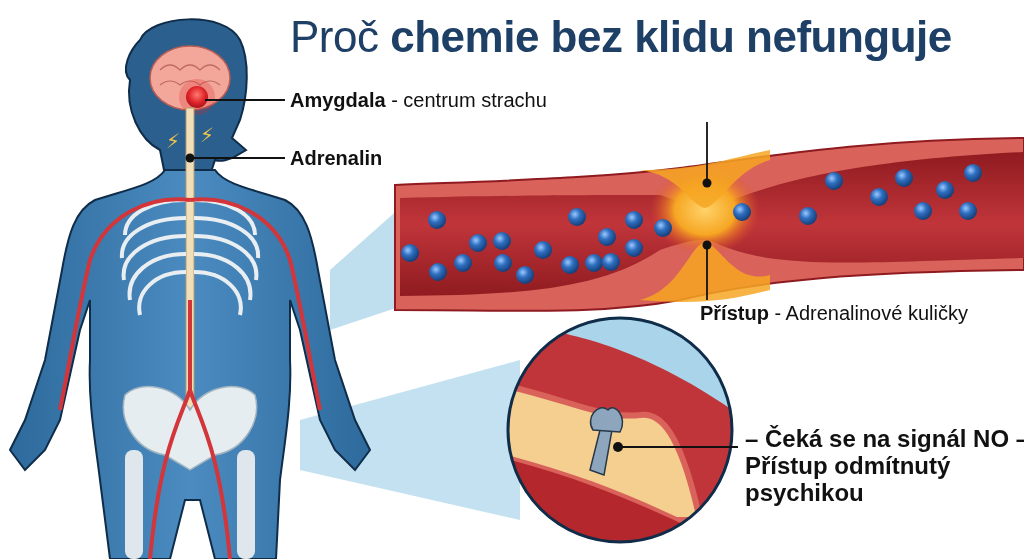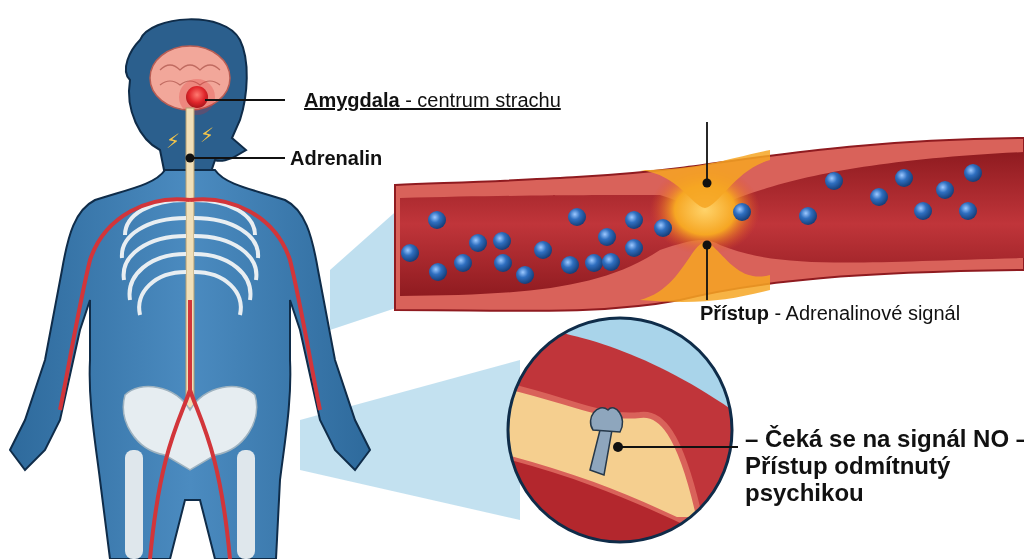--- a/index.html
+++ b/index.html
@@ -163,28 +163,32 @@
 
         <path d="M590,470 L600,430 L612,430 L604,475 Z" fill="#8ea6bd" stroke="#263849" stroke-width="1.5"></path>
         <path d="M593,430 C585,418 598,402 608,410 C615,402 628,418 620,432 Z" fill="#8ea6bd" stroke="#263849" stroke-width="1.5"></path>
       </g>
       <circle cx="620" cy="430" r="112" fill="none" stroke="#0f2c49" stroke-width="3"></circle>
     </g>
     <line x1="618" y1="447" x2="738" y2="447" stroke="#111" stroke-width="1.8"></line>
     <circle cx="618" cy="447" r="5" fill="#111"></circle>
   </svg>
 
+  <div class="title">
+    <span class="light">Proč</span>
+    <span class="bold">chemie bez klidu nefunguje</span>
+  </div>
 
-  <div class="label" style="left:304px;top:89px;text-decoration:underline;">
+  <div class="label" style="left:290px;top:89px;">
     <b>Amygdala</b><span class="reg"> - centrum strachu</span>
   </div>
   <div class="label" style="left:290px;top:147px;text-align:center;">
     <b>Adrenalin</b>
   </div>
   <div class="label" style="left:700px;top:302px;">
-    <b>Přístup</b><span class="reg"> - Adrenalinové signál</span>
+    <b>Přístup</b><span class="reg"> - Adrenalinové kuličky</span>
   </div>
   <div class="big">
     <div>– Čeká se na signál NO –</div>
     <div>Přístup odmítnutý</div>
     <div>psychikou</div>
   </div>
 </div>
 
 </body></html>

